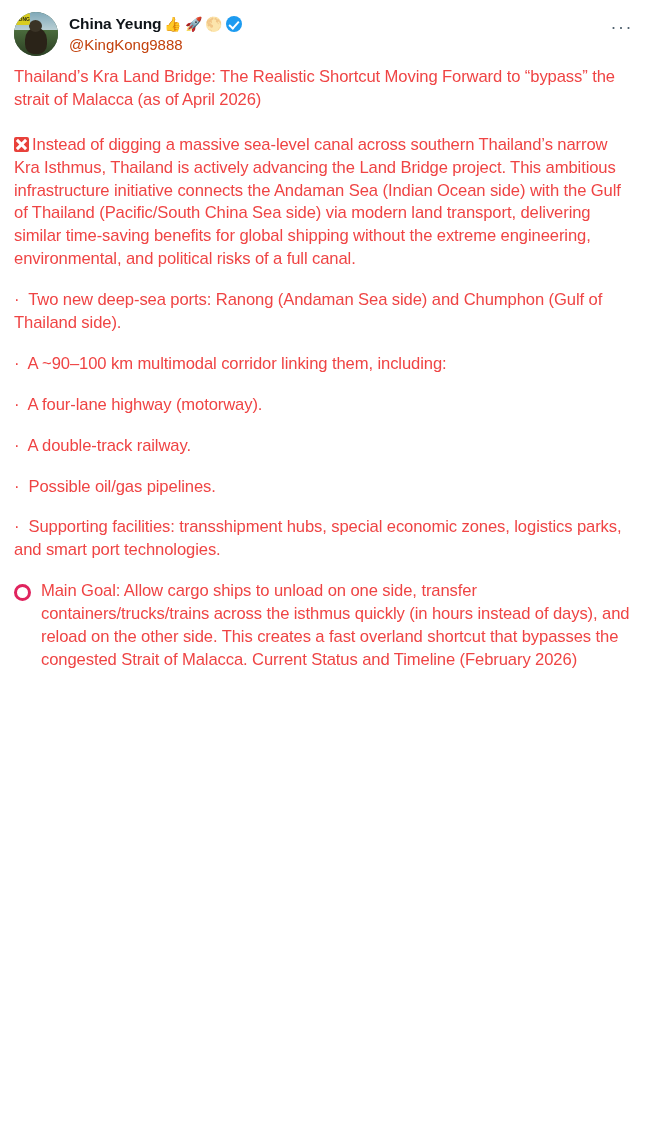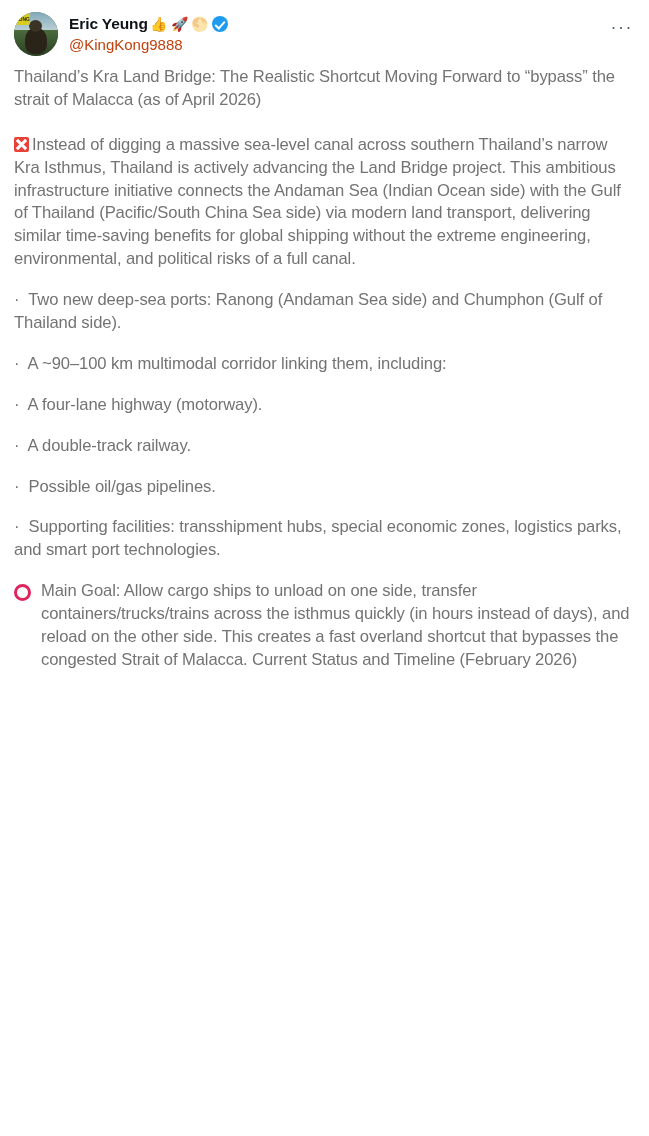--- a/index.html
+++ b/index.html
@@ -129,21 +129,21 @@
     font-size: 18px;
     letter-spacing: 1.5px;
     text-align: right;
     line-height: 18px;
     cursor: pointer;
     user-select: none;
   }
   .body {
     font-size: 16.6px;
     line-height: 1.38;
-    color: #737373;
+    color: #ef4444;
     letter-spacing: -0.1px;
   }
   .para {
     margin: 0 0 18px 0;
     white-space: pre-wrap;
   }
   .para.first { margin-bottom: 22px; }
   .bullet-red {
     display: flex;
     align-items: flex-start;
@@ -190,21 +190,21 @@
     <div class="avatar">
       <div class="av-sky"></div>
       <div class="av-ground"></div>
       <div class="av-figure"></div>
       <div class="av-head"></div>
       <div class="av-badge">KONG</div>
     </div>
 
     <div class="id-block">
       <div class="name-row">
-        <span class="display-name">Eric Yeung</span>
+        <span class="display-name">China Yeung</span>
         <span class="emoji">👍</span>
         <span class="emoji">🚀</span>
         <span class="emoji">🌕</span>
         <span class="verified"></span>
       </div>
       <div class="handle">@KingKong9888</div>
     </div>
 
     <div class="more-btn">···</div>
   </div>

